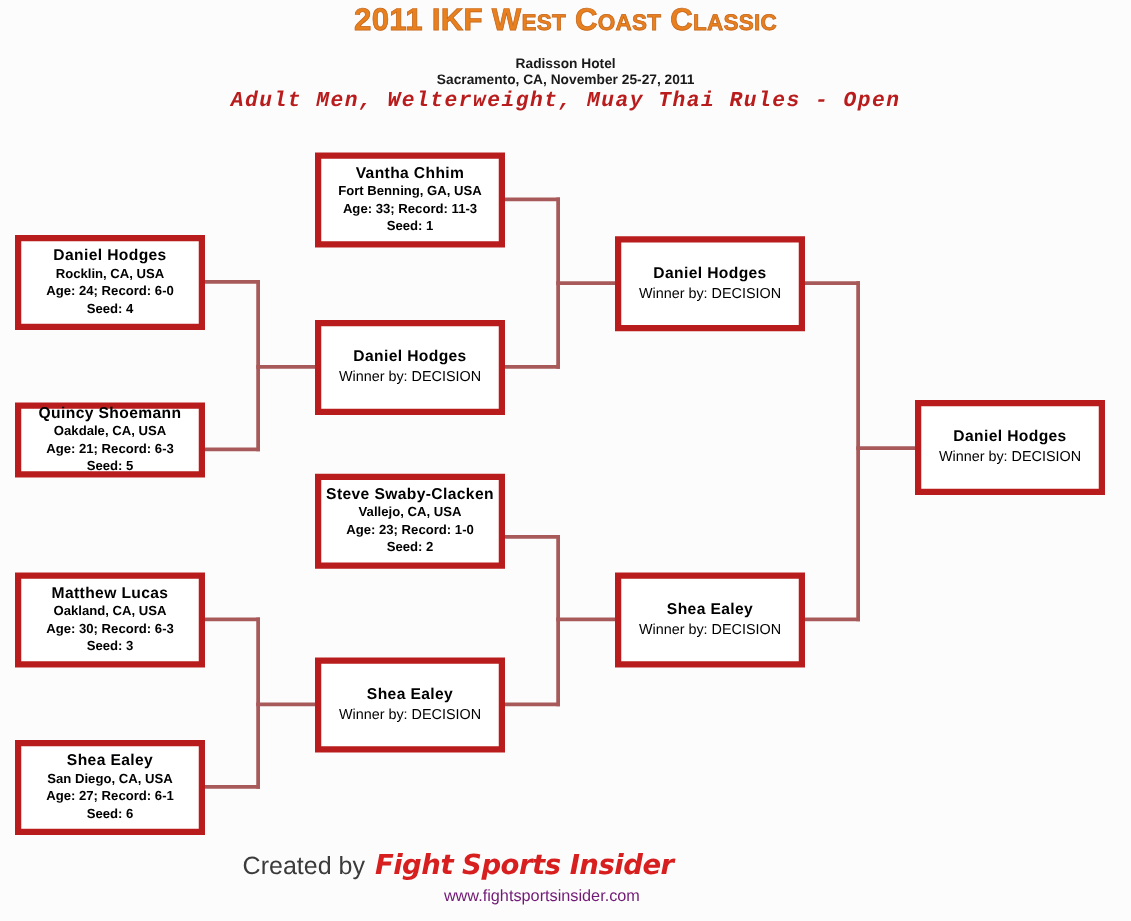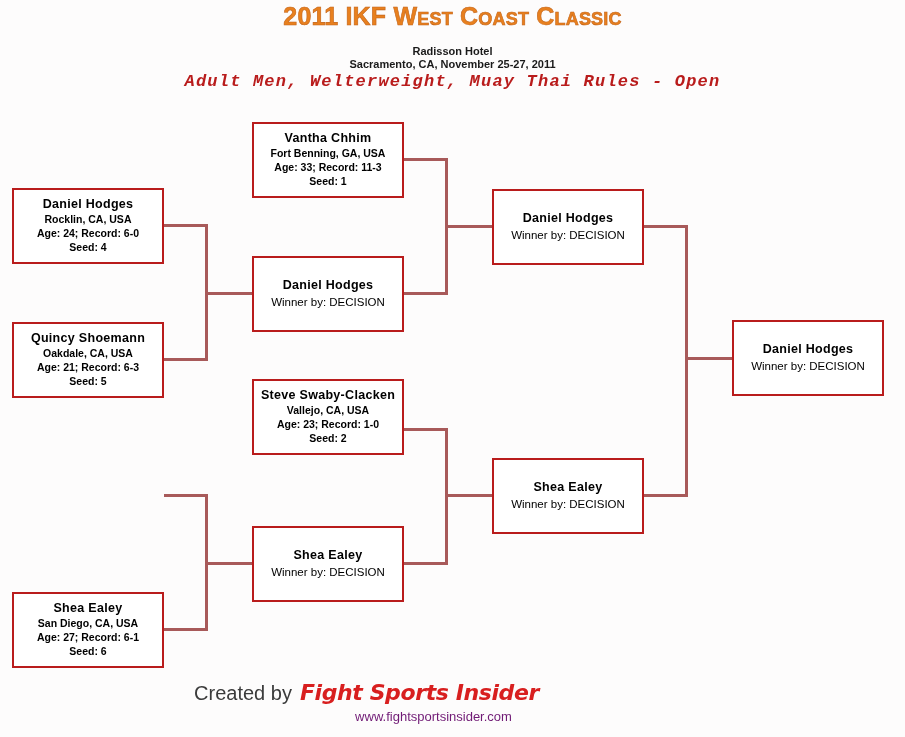--- a/index.html
+++ b/index.html
@@ -61,21 +61,21 @@
     font-weight: bold;
     font-style: italic;
     letter-spacing: 1.2px;
     color: #b91c1c;
   }
 
   
   .box {
     position: absolute;
     box-sizing: border-box;
-    border: 2px solid #b91c1c;
+    border: 5px solid #b91c1c;
     background: #ffffff;
     display: flex;
     flex-direction: column;
     align-items: center;
     justify-content: center;
     text-align: center;
     color: #000000;
   }
   .b-name {
     font-size: 12.5px;
@@ -144,27 +144,33 @@
   <div class="hdr" id="venue-where">Sacramento, CA, November 25-27, 2011</div>
   <div class="hdr" id="division-line">Adult Men, Welterweight, Muay Thai Rules - Open</div>
 
   <div class="box" style="left:12px; top:188px; width:152px; height:76px;">
     <div class="b-name">Daniel  Hodges</div>
     <div class="b-city">Rocklin, CA, USA</div>
     <div class="b-rec">Age: 24; Record: 6-0</div>
     <div class="b-seed">Seed: 4</div>
   </div>
 
-  <div class="box" style="left:12px; top:322px; width:152px; height:76px;">
+  <div class="box" style="left:12px; top:322px; width:152px; height:60px;">
     <div class="b-name">Quincy  Shoemann</div>
     <div class="b-city">Oakdale, CA, USA</div>
     <div class="b-rec">Age: 21; Record: 6-3</div>
     <div class="b-seed">Seed: 5</div>
   </div>
 
+  <div class="box" style="left:12px; top:458px; width:152px; height:76px;">
+    <div class="b-name">Matthew  Lucas</div>
+    <div class="b-city">Oakland, CA, USA</div>
+    <div class="b-rec">Age: 30; Record: 6-3</div>
+    <div class="b-seed">Seed: 3</div>
+  </div>
 
   <div class="box" style="left:12px; top:592px; width:152px; height:76px;">
     <div class="b-name">Shea  Ealey</div>
     <div class="b-city">San Diego, CA, USA</div>
     <div class="b-rec">Age: 27; Record: 6-1</div>
     <div class="b-seed">Seed: 6</div>
   </div>
 
   <div class="box" style="left:252px; top:122px; width:152px; height:76px;">
     <div class="b-name">Vantha  Chhim</div>

